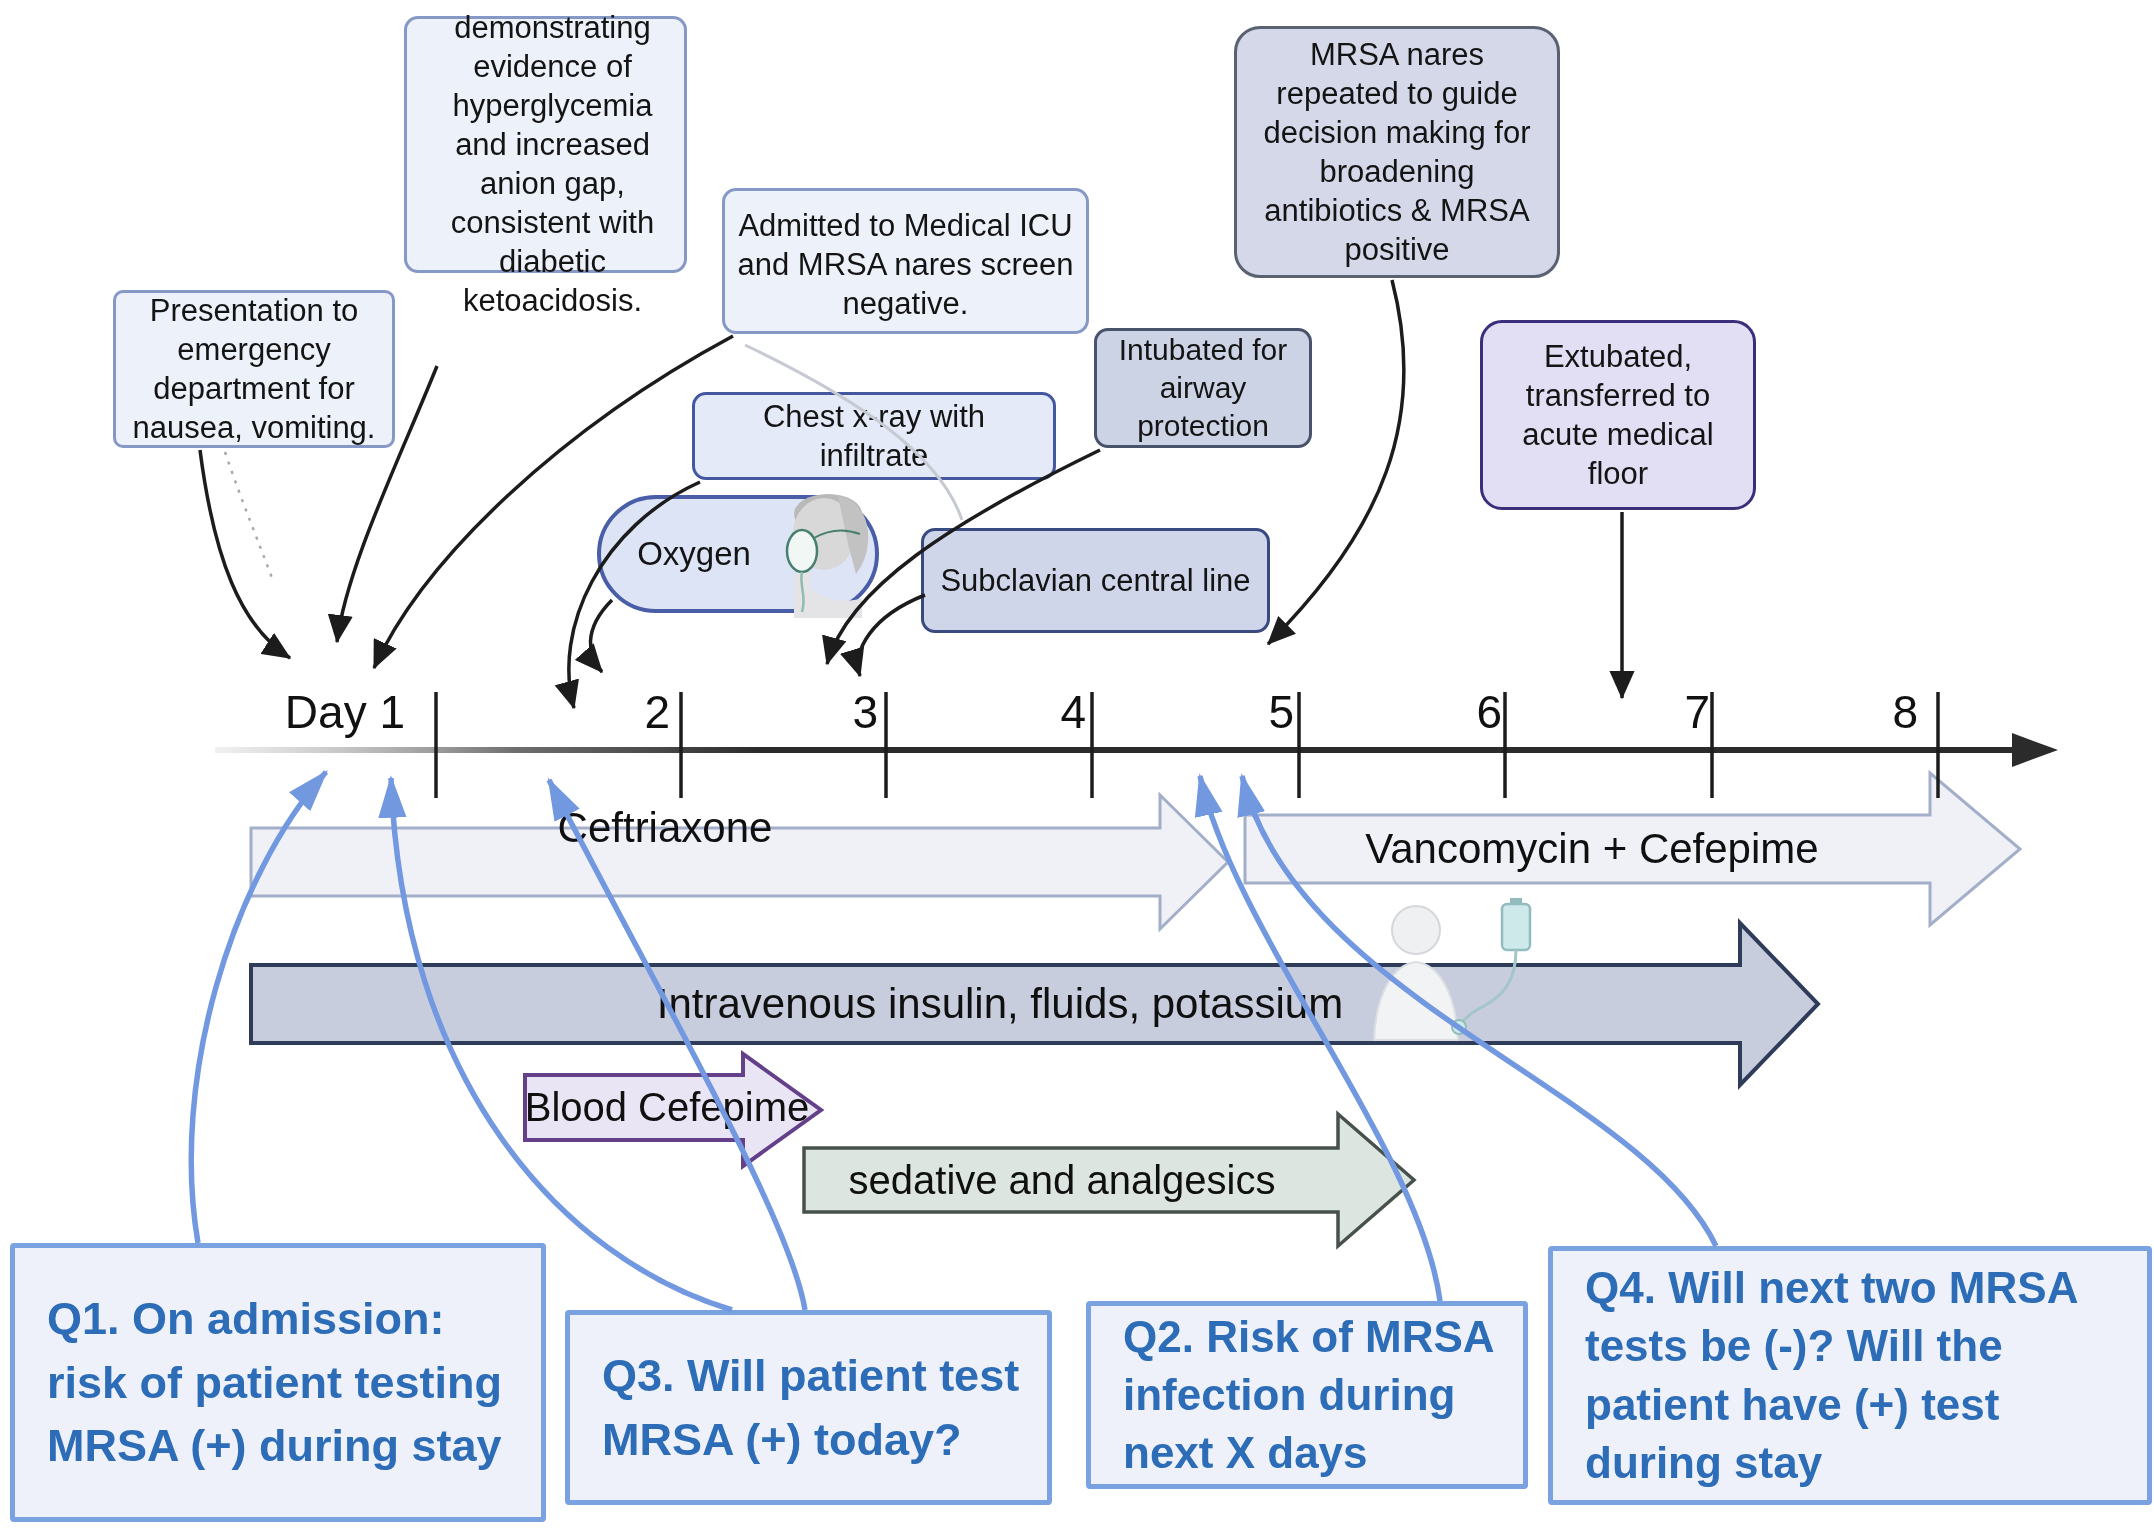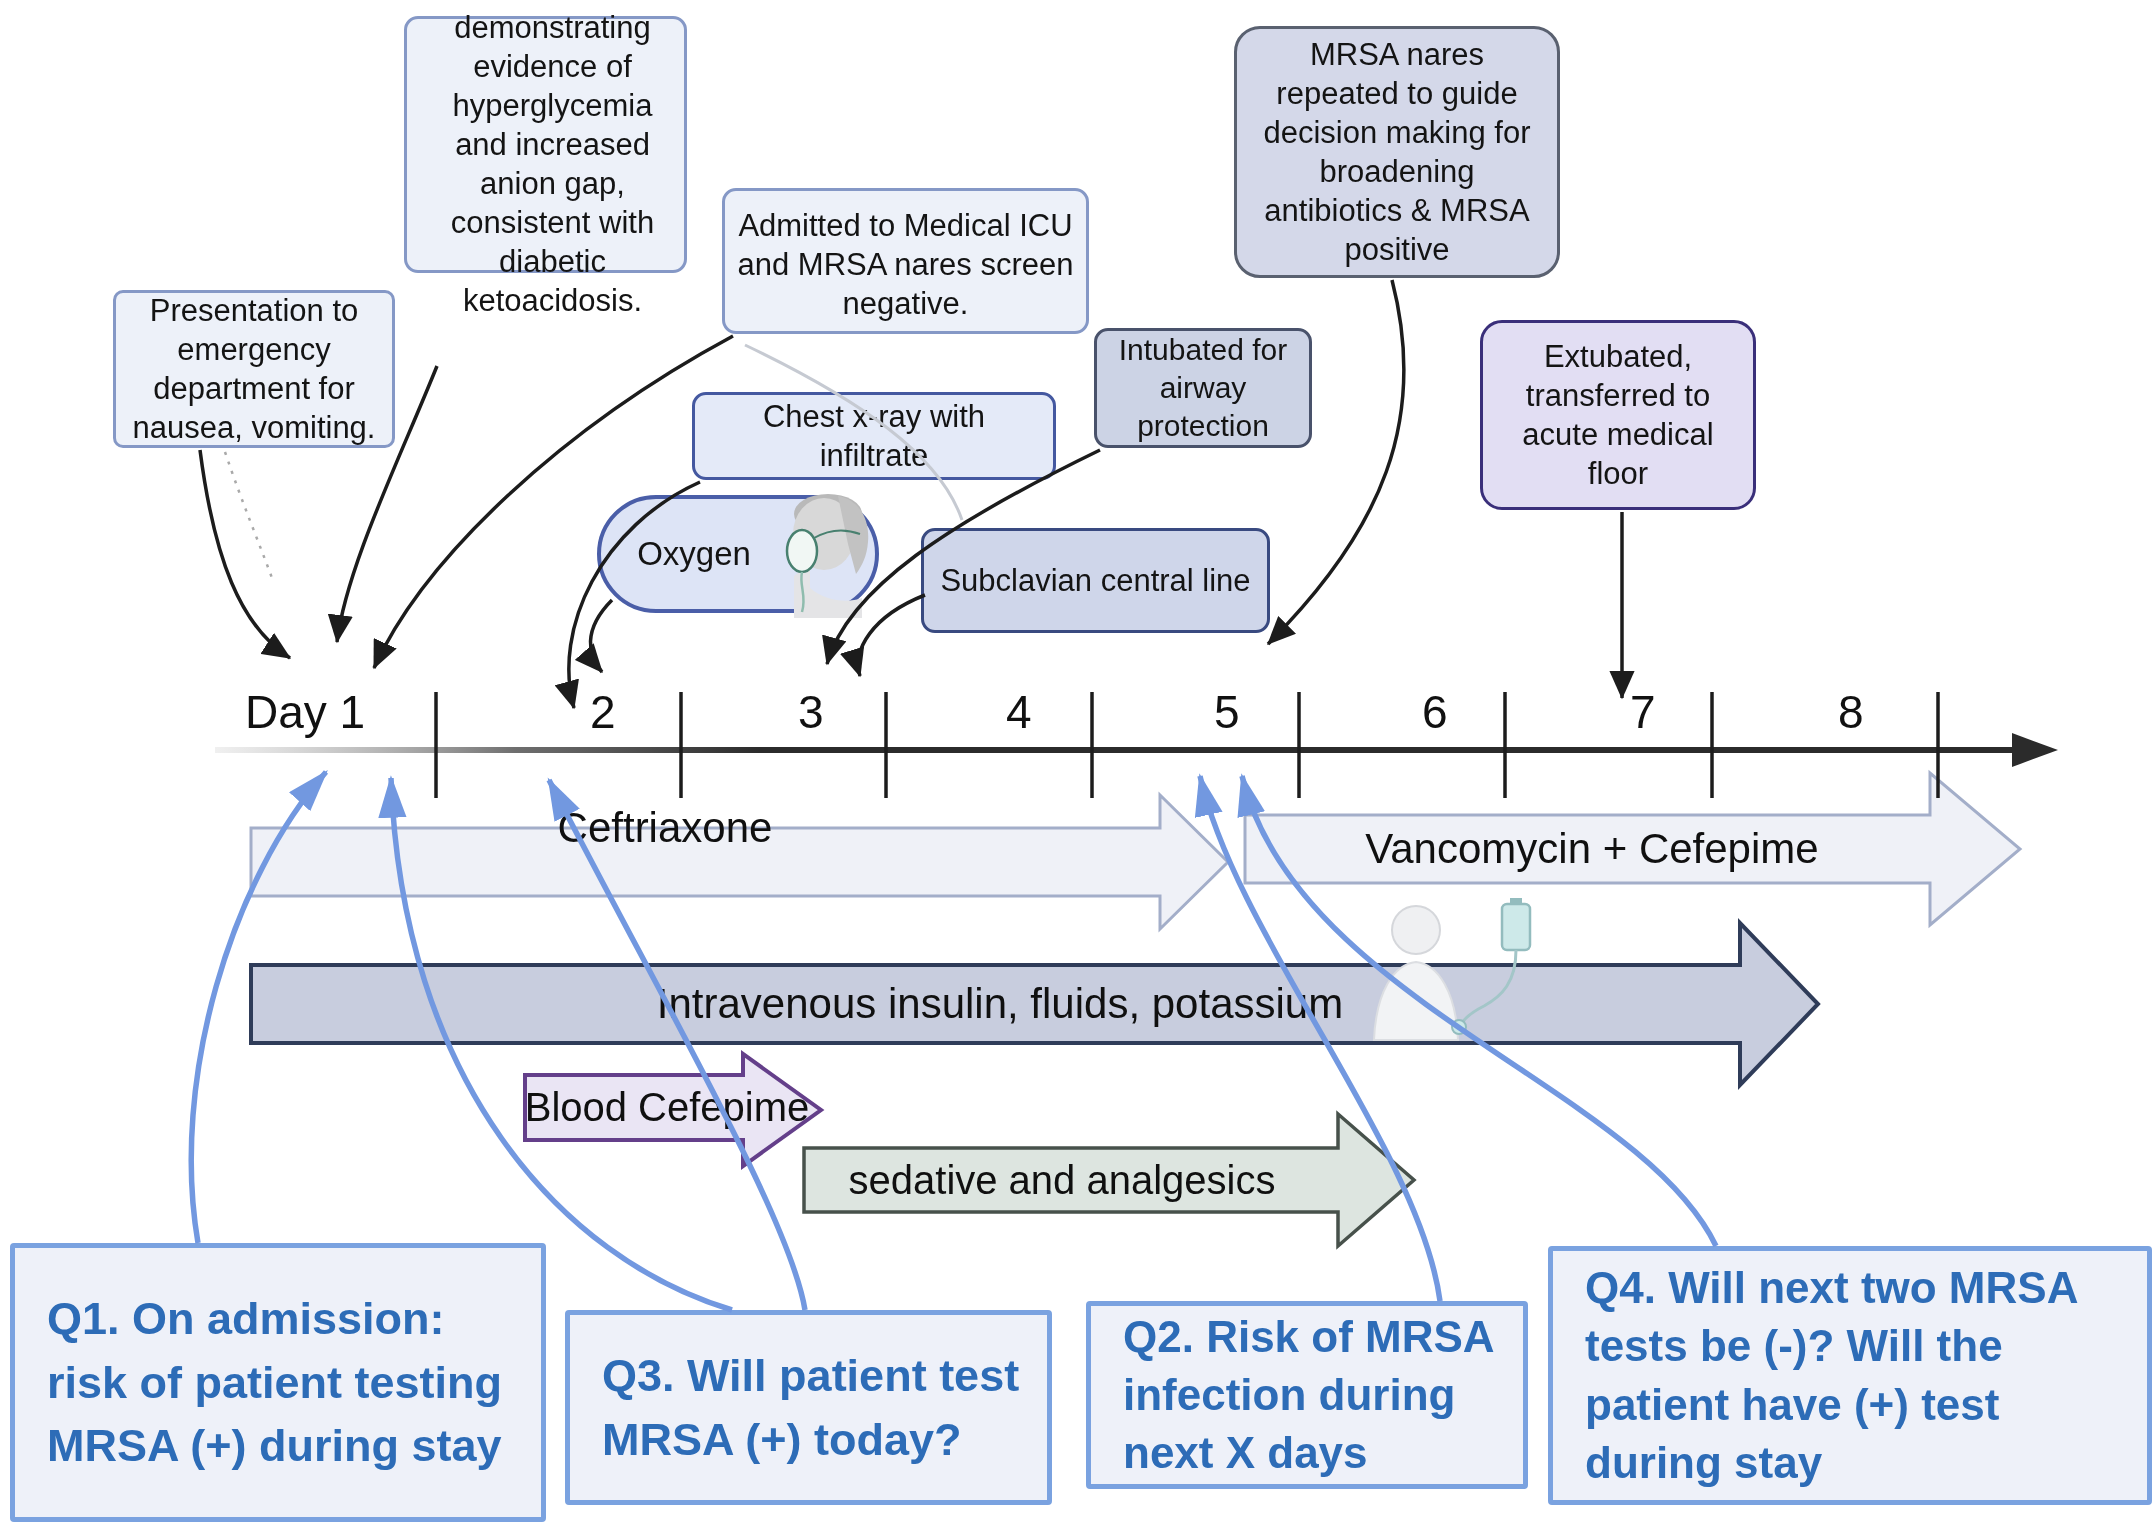--- a/index.html
+++ b/index.html
@@ -9,21 +9,21 @@
   }
   .abs{position:absolute;box-sizing:border-box;}
   svg{position:absolute;left:0;top:0;overflow:visible;}
   .callout{
     display:flex;align-items:center;justify-content:center;text-align:center;
     font-size:31px;line-height:1.26;font-weight:500;color:#141414;
     background:var(--callout-light-fill);border:3px solid var(--callout-light-border);
     border-radius:14px;padding:8px 12px;
   }
   .daylabel{
-    font-size:46px;font-weight:500;color:#111;text-align:left;line-height:1;
+    font-size:46px;font-weight:500;color:#111;text-align:right;line-height:1;
   }
   .barlabel{
     font-size:42px;font-weight:400;color:#101010;text-align:center;white-space:nowrap;
     transform:translate(-50%,-50%);
   }
   .qbox{
     background:var(--question-fill);border:5px solid var(--question-border);
     border-radius:4px;display:flex;align-items:center;
     font-size:45px;line-height:1.42;font-weight:700;color:var(--question-text);
     white-space:pre-line;padding:10px 20px 10px 32px;

